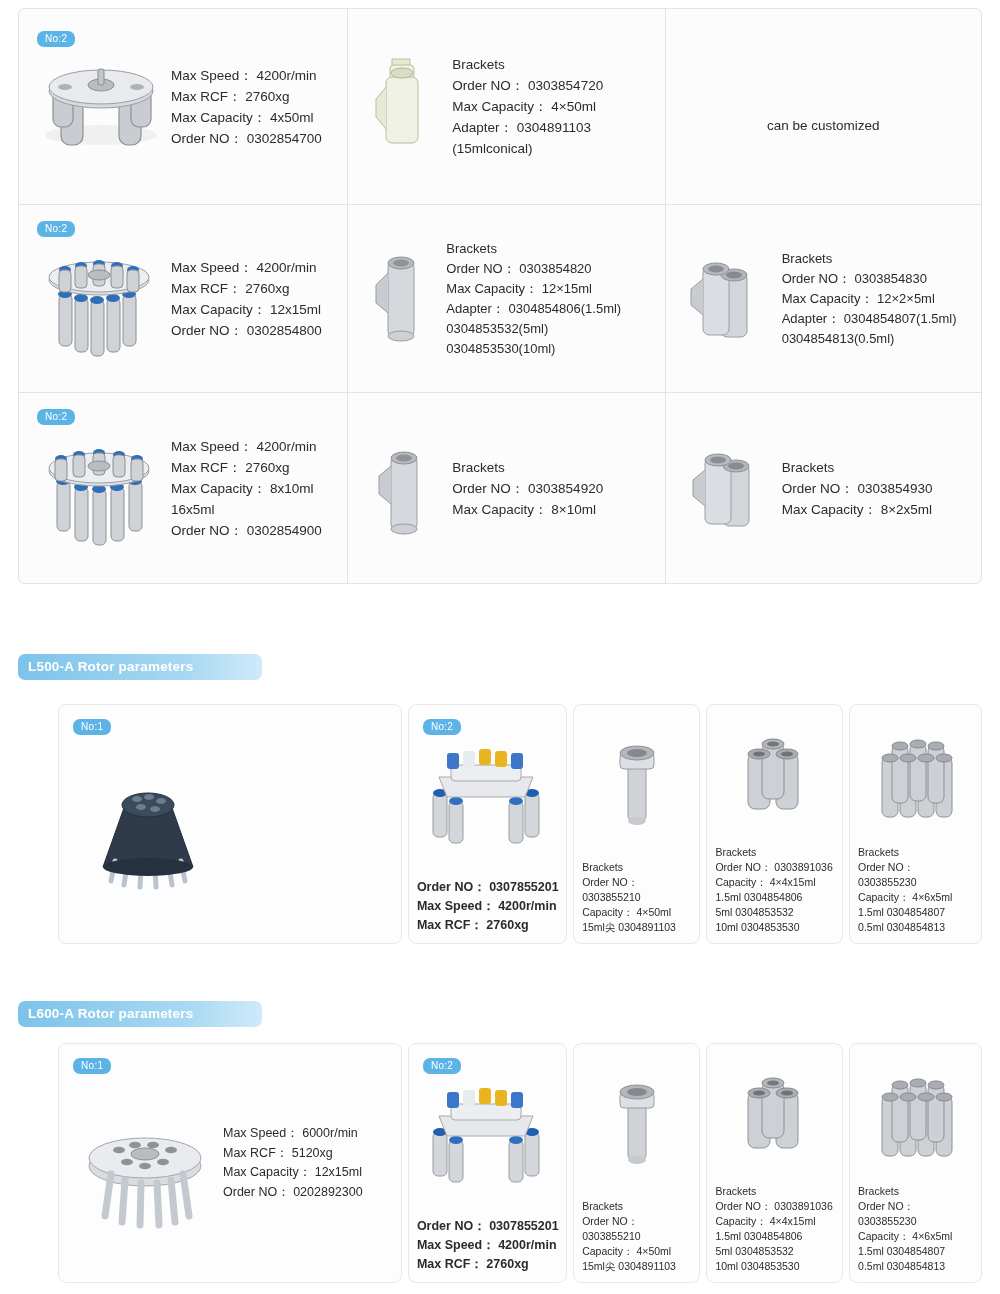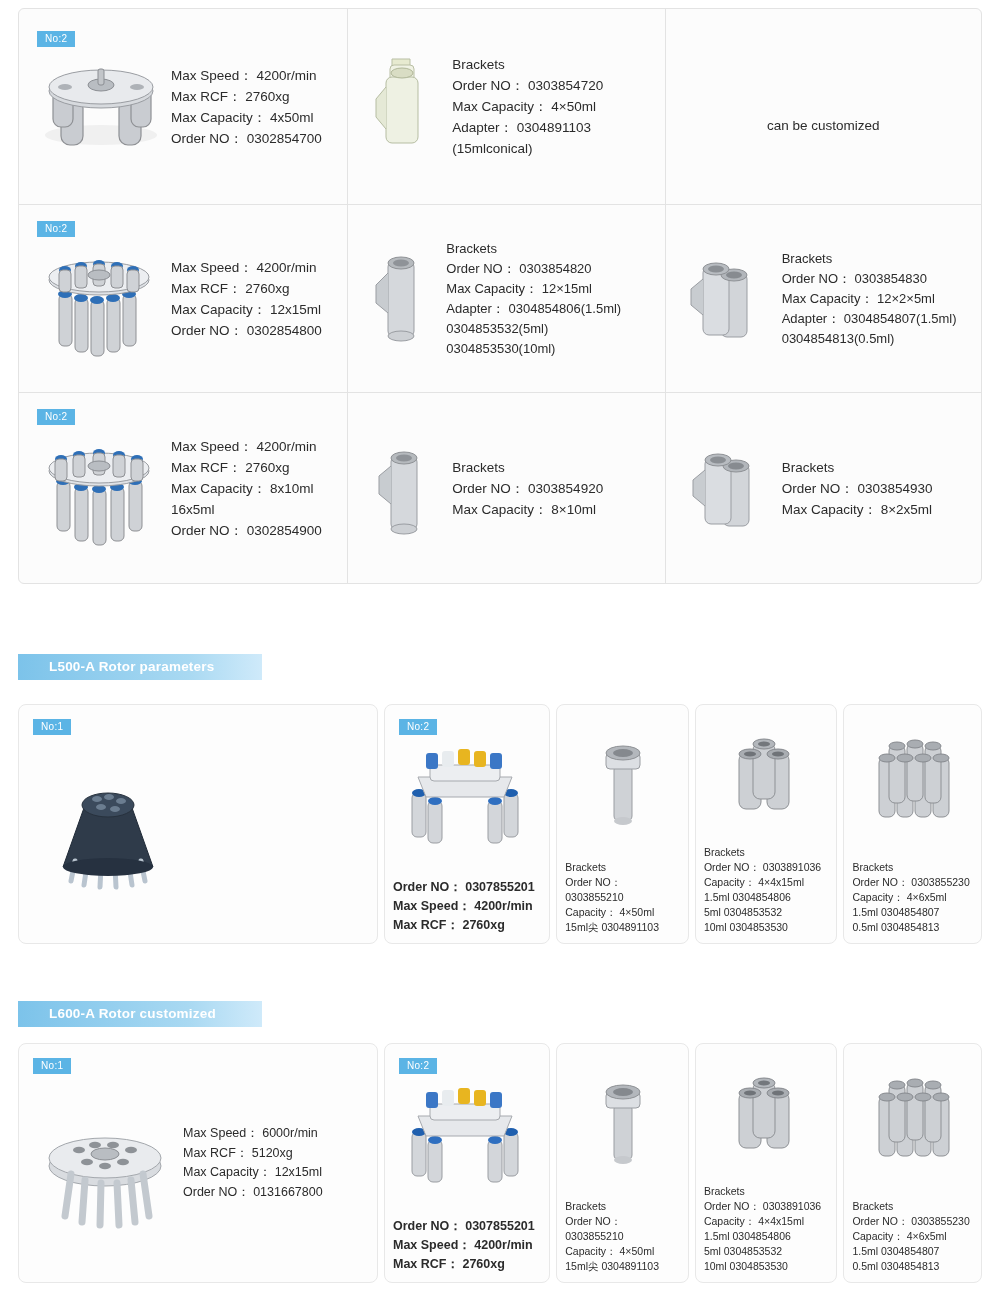--- a/index.html
+++ b/index.html
@@ -50,21 +50,21 @@
   .r3 { height: 190px; }
 
   .badge {
     position: absolute;
     left: 18px;
     top: 22px;
     background: #5bb4e5;
     color: #fff;
     font-size: 10px;
     padding: 2px 8px 3px 8px;
-    border-radius: 0;
+    border-radius: 7px;
     letter-spacing: 0.3px;
     z-index: 5;
   }
   .badge.inrow { top: 16px; }
 
   .spec {
     font-size: 13.5px;
     line-height: 21px;
     white-space: pre-line;
   }
@@ -78,26 +78,26 @@
     flex: 0 0 auto;
   }
 
   
   .sec-head {
     position: absolute;
     left: 18px;
     height: 26px;
     width: 244px;
     background: linear-gradient(to right, #7cc3ea 0%, #a9d9f2 70%, #cfeafa 100%);
-    border-radius: 0;
+    border-radius: 7px;
     color: #ffffff;
     font-size: 13.5px;
     font-weight: bold;
     line-height: 26px;
-    padding-left: 31px;
+    padding-left: 10px;
     box-sizing: border-box;
     letter-spacing: .2px;
   }
   #sec-l500 { top: 654px; }
   #sec-l600 { top: 1001px; }
 
   
   .strip {
     position: absolute;
     left: 18px;
@@ -109,21 +109,21 @@
   #strip-l600 { top: 1043px; height: 240px; }
 
   .card {
     border: 1px solid #e8e8e8;
     border-radius: 8px;
     background: #fdfdfd;
     box-sizing: border-box;
     position: relative;
     padding: 8px;
   }
-  .card.w-main { width: 364px; display: flex; align-items: center; }
+  .card.w-main { width: 364px; display: flex; align-items: center; margin-left: 40px; }
   .card.w-second { width: 168px; }
   .card.w-small { width: 134px; }
   .card.w-mid { width: 144px; }
   .card.w-mid2 { width: 140px; }
 
   .card .badge { left: 14px; top: 14px; }
 
   .card-body-bottom {
     position: absolute;
     left: 8px;
@@ -482,21 +482,21 @@
       </svg>
     </div>
     <div class="card-body-bottom">Brackets
 Order NO： 0303855230
 Capacity： 4×6x5ml
 1.5ml  0304854807
 0.5ml  0304854813</div>
   </div>
 </div>
 
-<div class="sec-head" id="sec-l600">L600-A Rotor customized</div>
+<div class="sec-head" id="sec-l600">L600-A Rotor parameters</div>
 
 <div class="strip" id="strip-l600">
 
   <div class="card w-main">
     <div class="badge">No:1</div>
     <div class="img-wrap" style="width:156px">
       <svg width="156" height="150" viewBox="0 0 156 150">
         <ellipse cx="78" cy="78" rx="56" ry="20" fill="#d9dce0" stroke="#a3a7ac"></ellipse>
         <ellipse cx="78" cy="70" rx="56" ry="20" fill="#e9ebee" stroke="#a3a7ac"></ellipse>
         <g fill="#8e9297">
@@ -515,21 +515,21 @@
           <line x1="90" y1="95" x2="92" y2="137"></line>
           <line x1="104" y1="92" x2="108" y2="134"></line>
           <line x1="116" y1="86" x2="122" y2="128"></line>
         </g>
         <ellipse cx="78" cy="66" rx="14" ry="6" fill="#b9bdc2" stroke="#8b8e93"></ellipse>
       </svg>
     </div>
     <div class="spec" style="font-size:12.5px;line-height:19.5px;white-space:pre-line">Max Speed： 6000r/min
 Max RCF： 5120xg
 Max Capacity： 12x15ml
-Order NO： 0131667800</div>
+Order NO： 0202892300</div>
   </div>
 
   <div class="card w-second">
     <div class="badge">No:2</div>
     <div class="card-img-top">
       <svg width="150" height="130" viewBox="0 0 150 130">
         <g stroke="#9a9da2" fill="#d3d6da">
           <rect x="20" y="62" width="14" height="44" rx="5"></rect>
           <rect x="112" y="62" width="14" height="44" rx="5"></rect>
           <rect x="36" y="70" width="14" height="42" rx="5"></rect>

